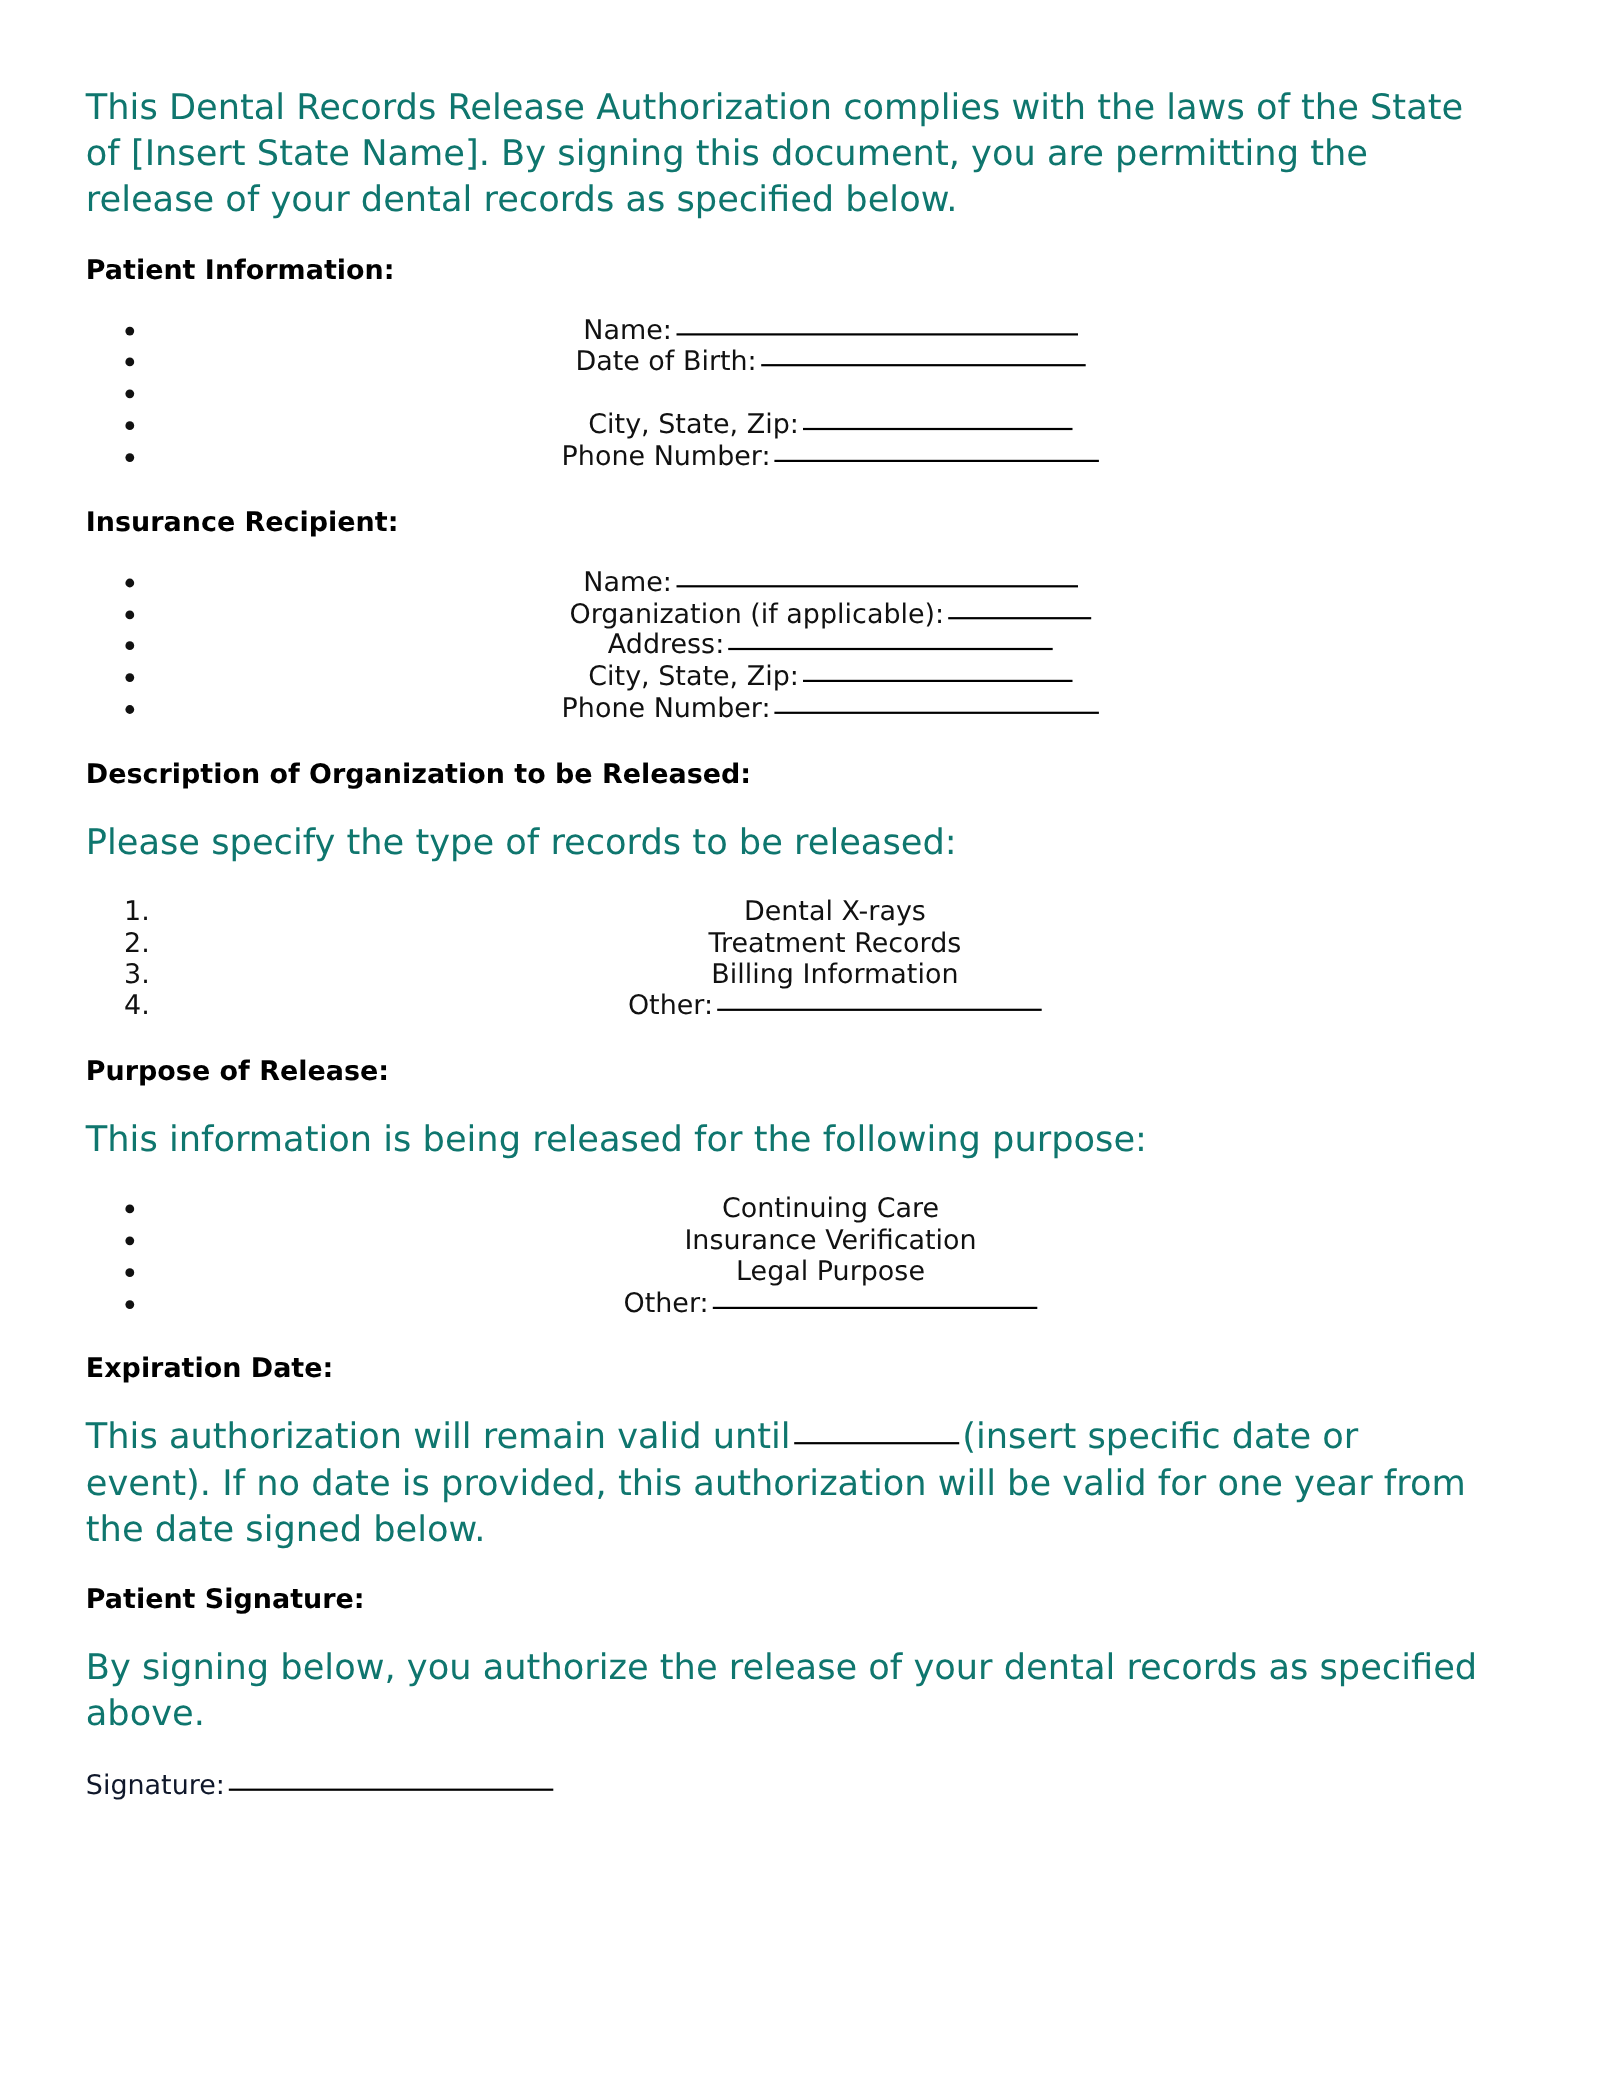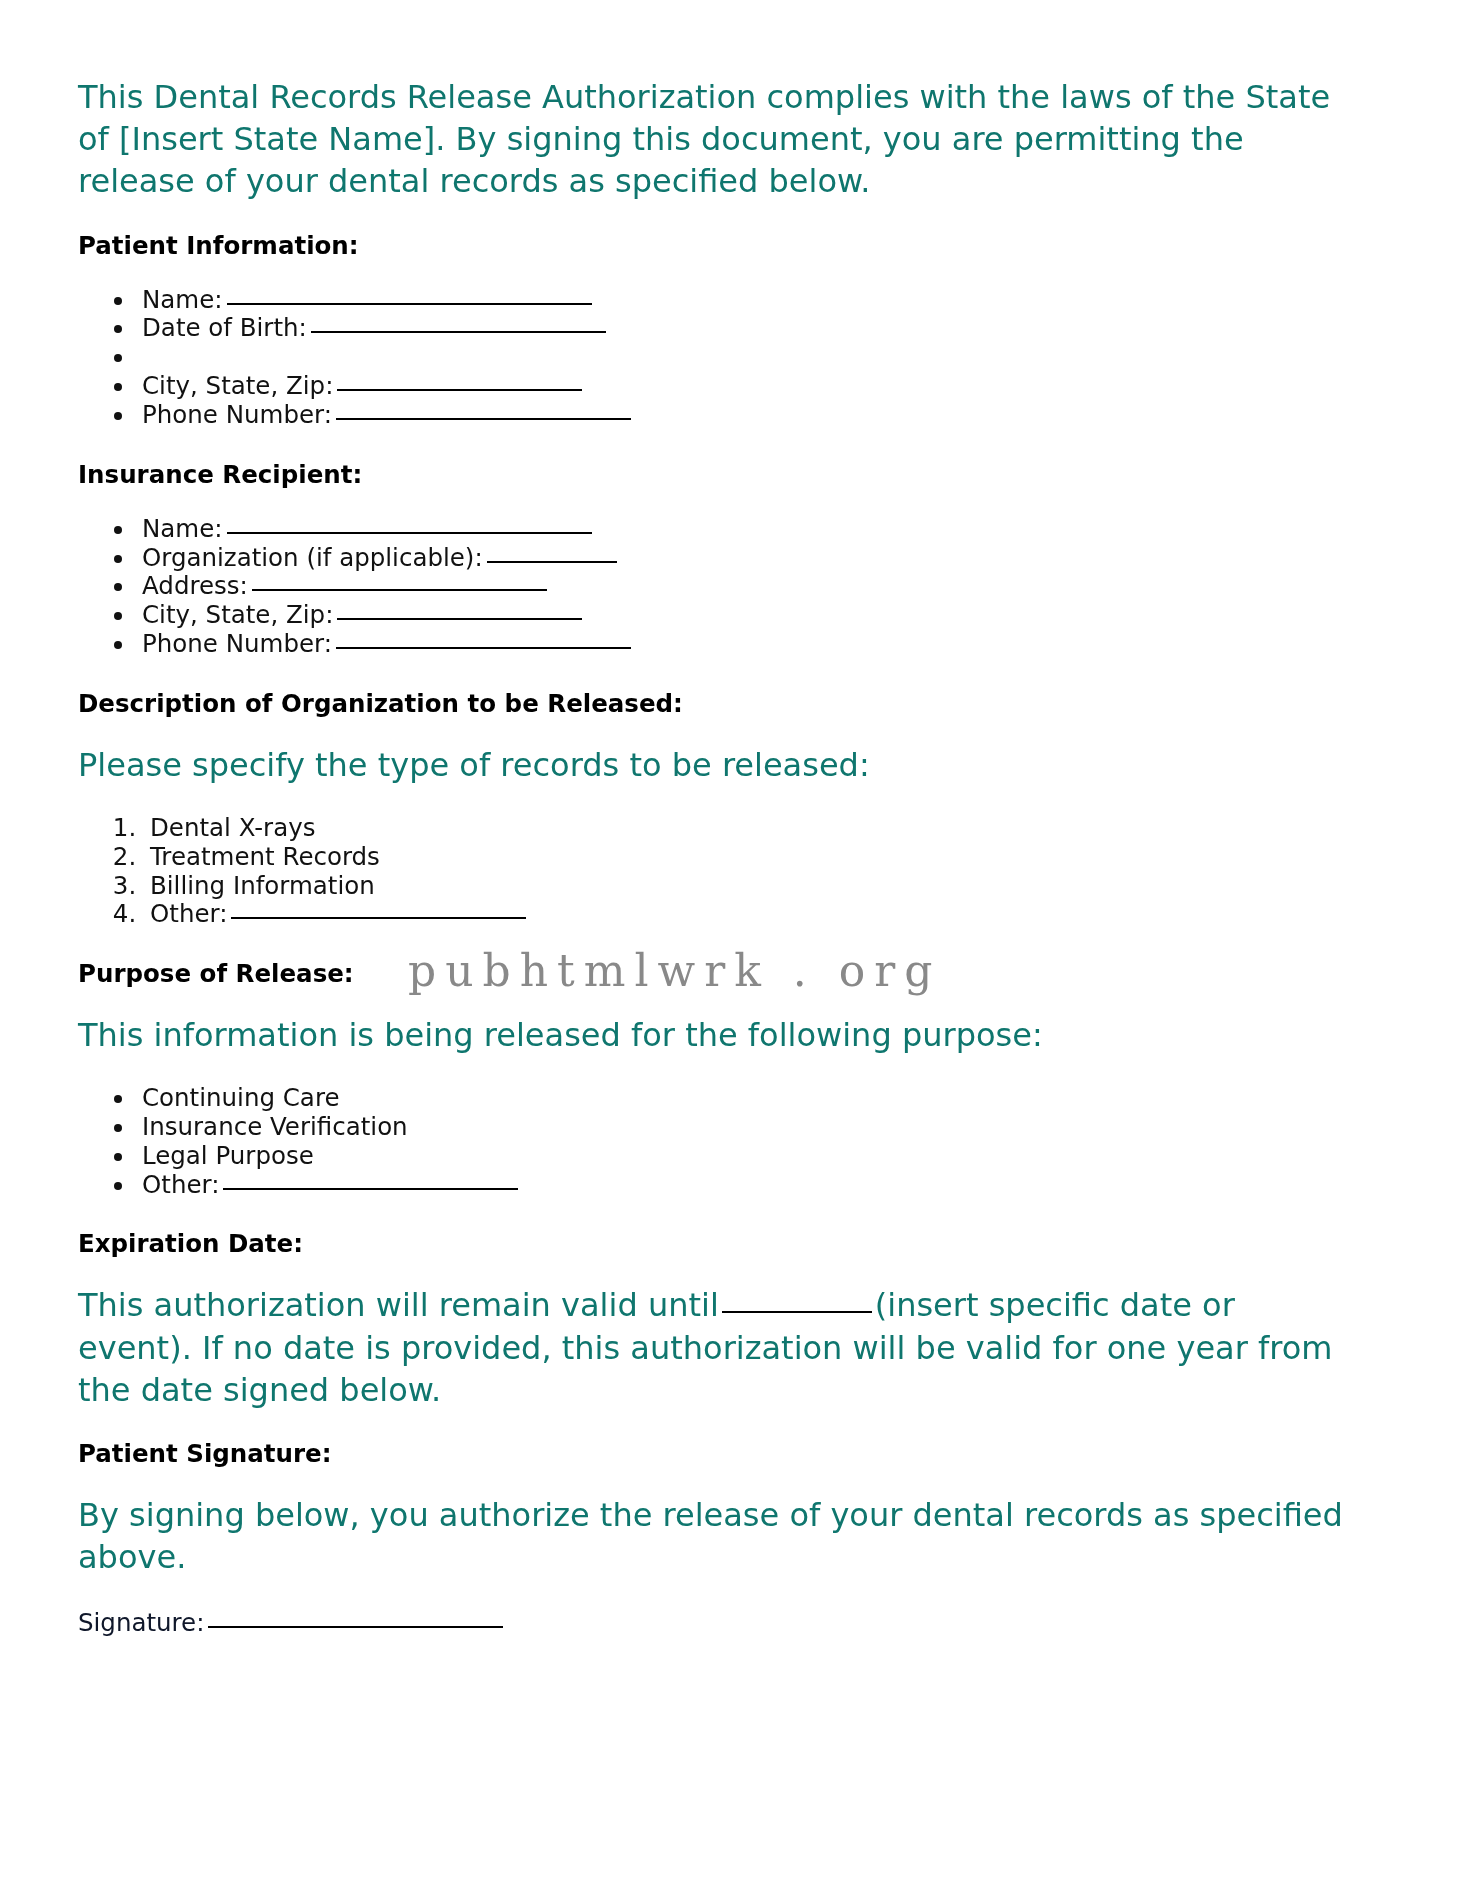--- a/index.html
+++ b/index.html
@@ -47,20 +47,21 @@
     font-size: 24.5px;
     font-weight: bold;
     margin: 0 0 26px 0;
     color: #000;
   }
 
   ul.field-list, ol.field-list {
     margin: 0 0 30px 0;
     padding-left: 58px;
     list-style-position: outside;
+    text-align: center;
   }
   ul.field-list { list-style-type: disc; }
   ol.field-list { list-style-type: decimal; padding-left: 66px; }
 
   ul.field-list > li, ol.field-list > li {
     font-size: 24.5px;
     line-height: 1.175;
     color: #111;
     padding-left: 6px;
   }
@@ -103,21 +104,20 @@
     white-space: nowrap;
     pointer-events: none;
     user-select: none;
   }
 </style>
 </head>
 <body>
 
 <div class="page">
 
-  <div class="watermark">pubhtmlwrk . org</div>
 
   <div class="content">
 
 
     <p class="para">This Dental Records Release Authorization complies with the laws of the State of [Insert State Name]. By signing this document, you are permitting the release of your dental records as specified below.</p>
 
     <h2 class="section-heading">Patient Information:</h2>
     <ul class="field-list">
       <li><span>Name:</span><span class="blank w-xl"></span></li>
       <li><span>Date of Birth:</span><span class="blank w-lg"></span></li>

